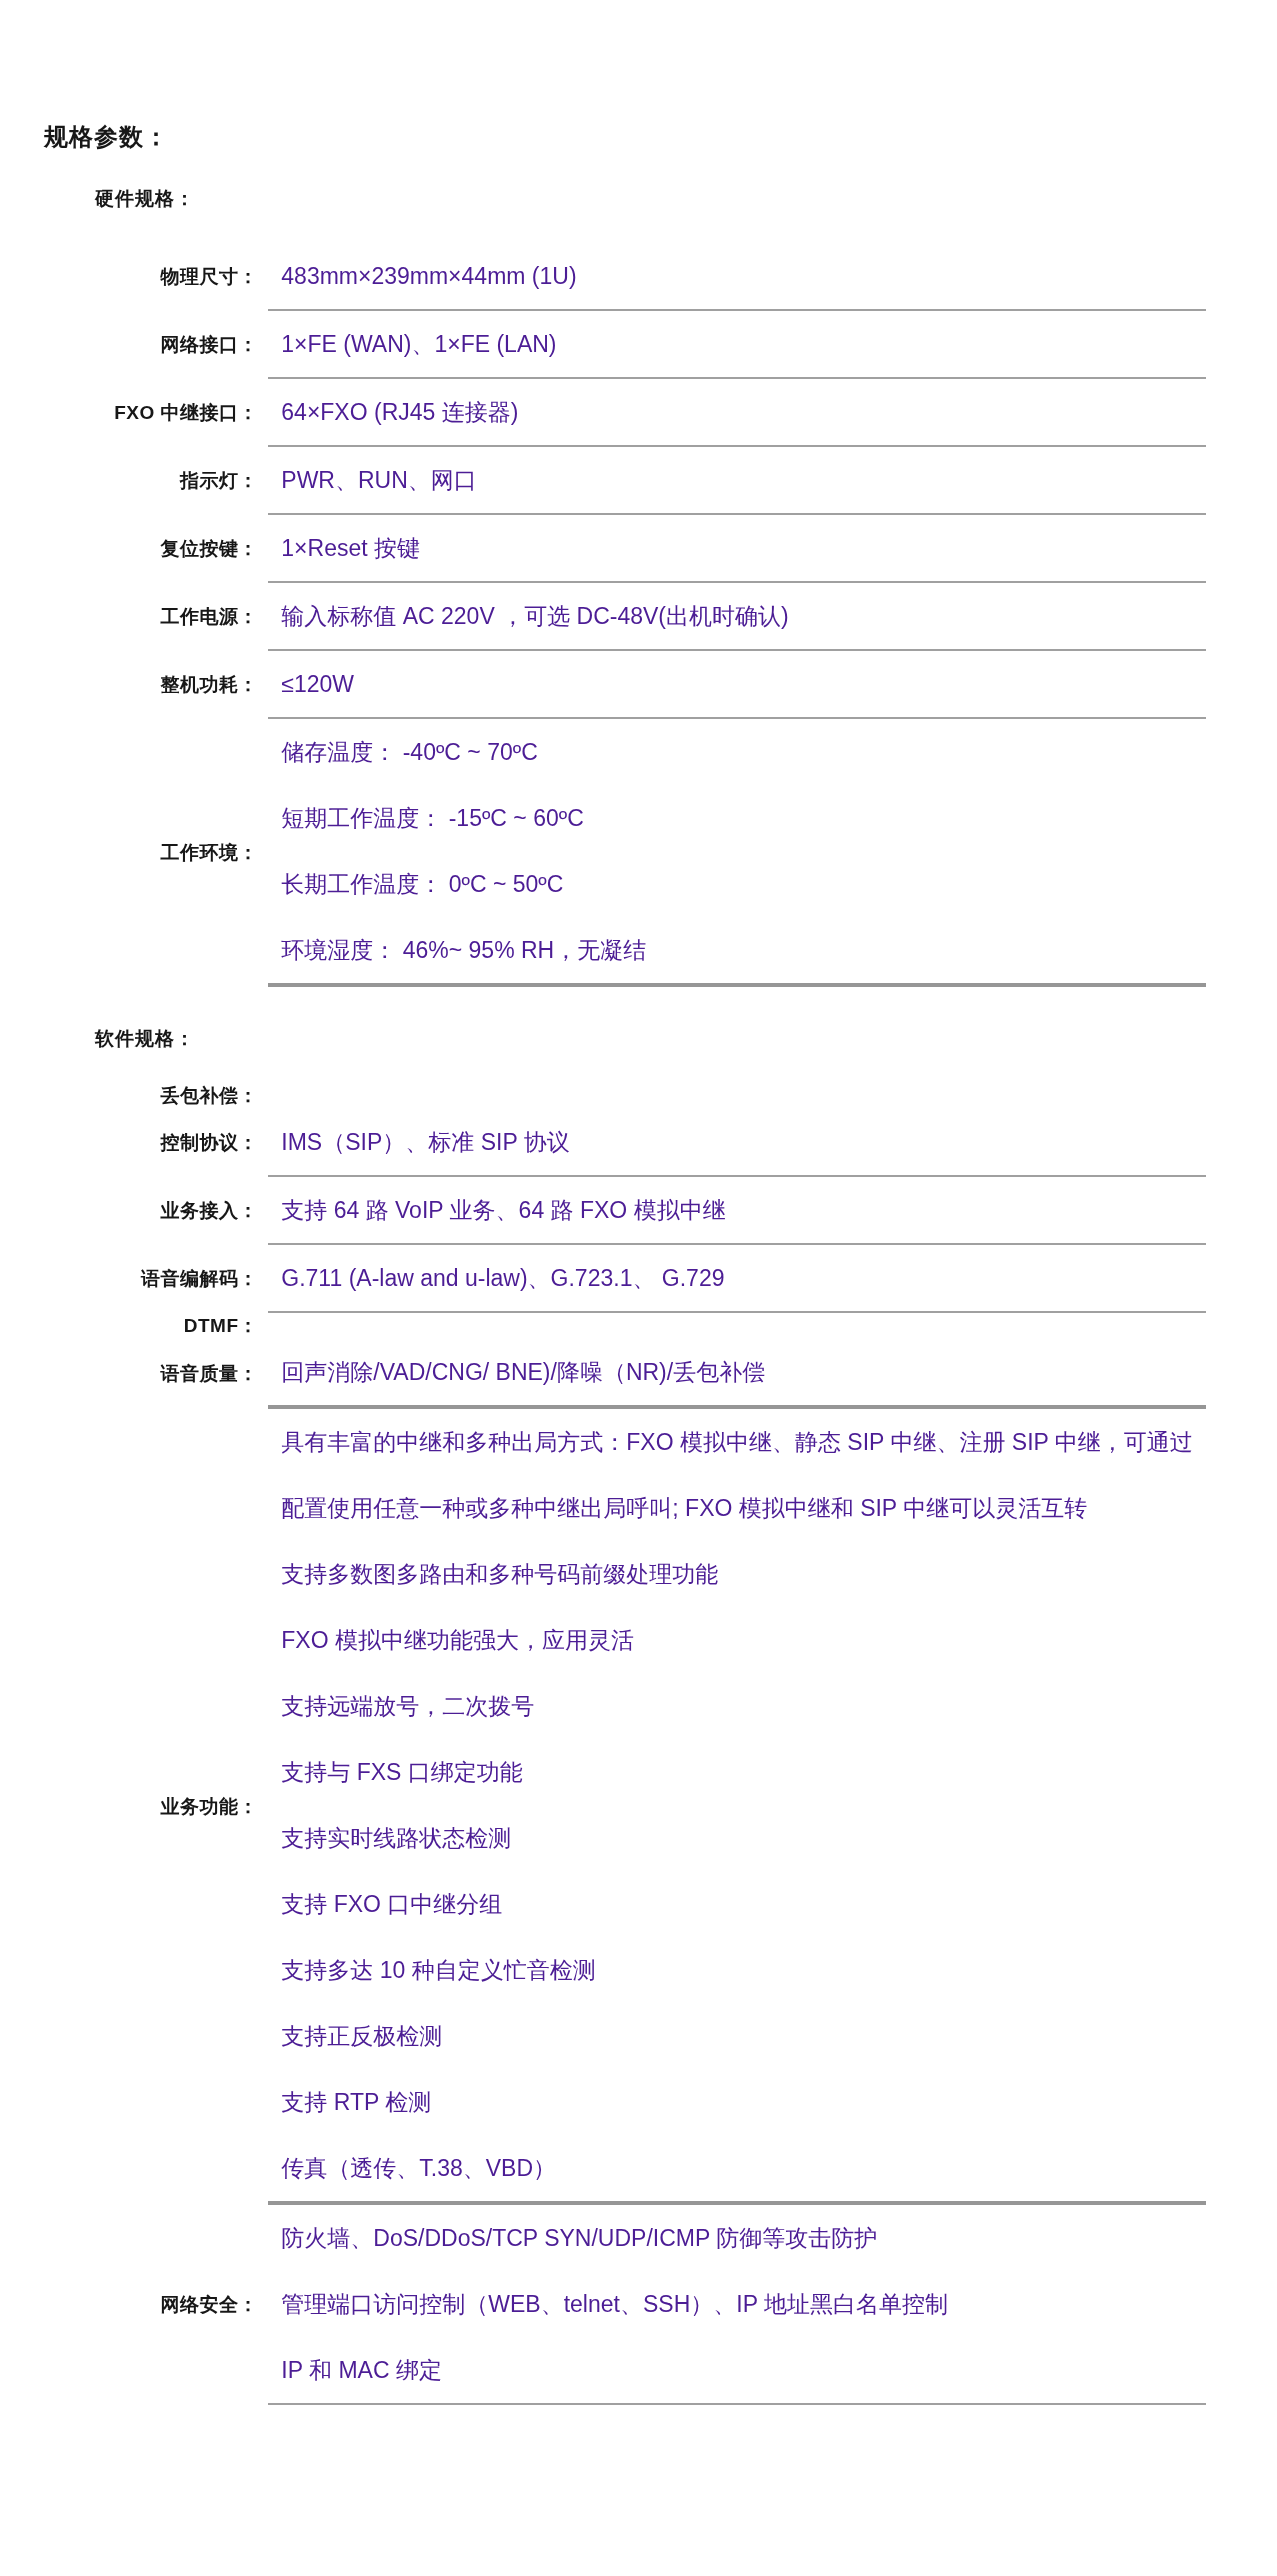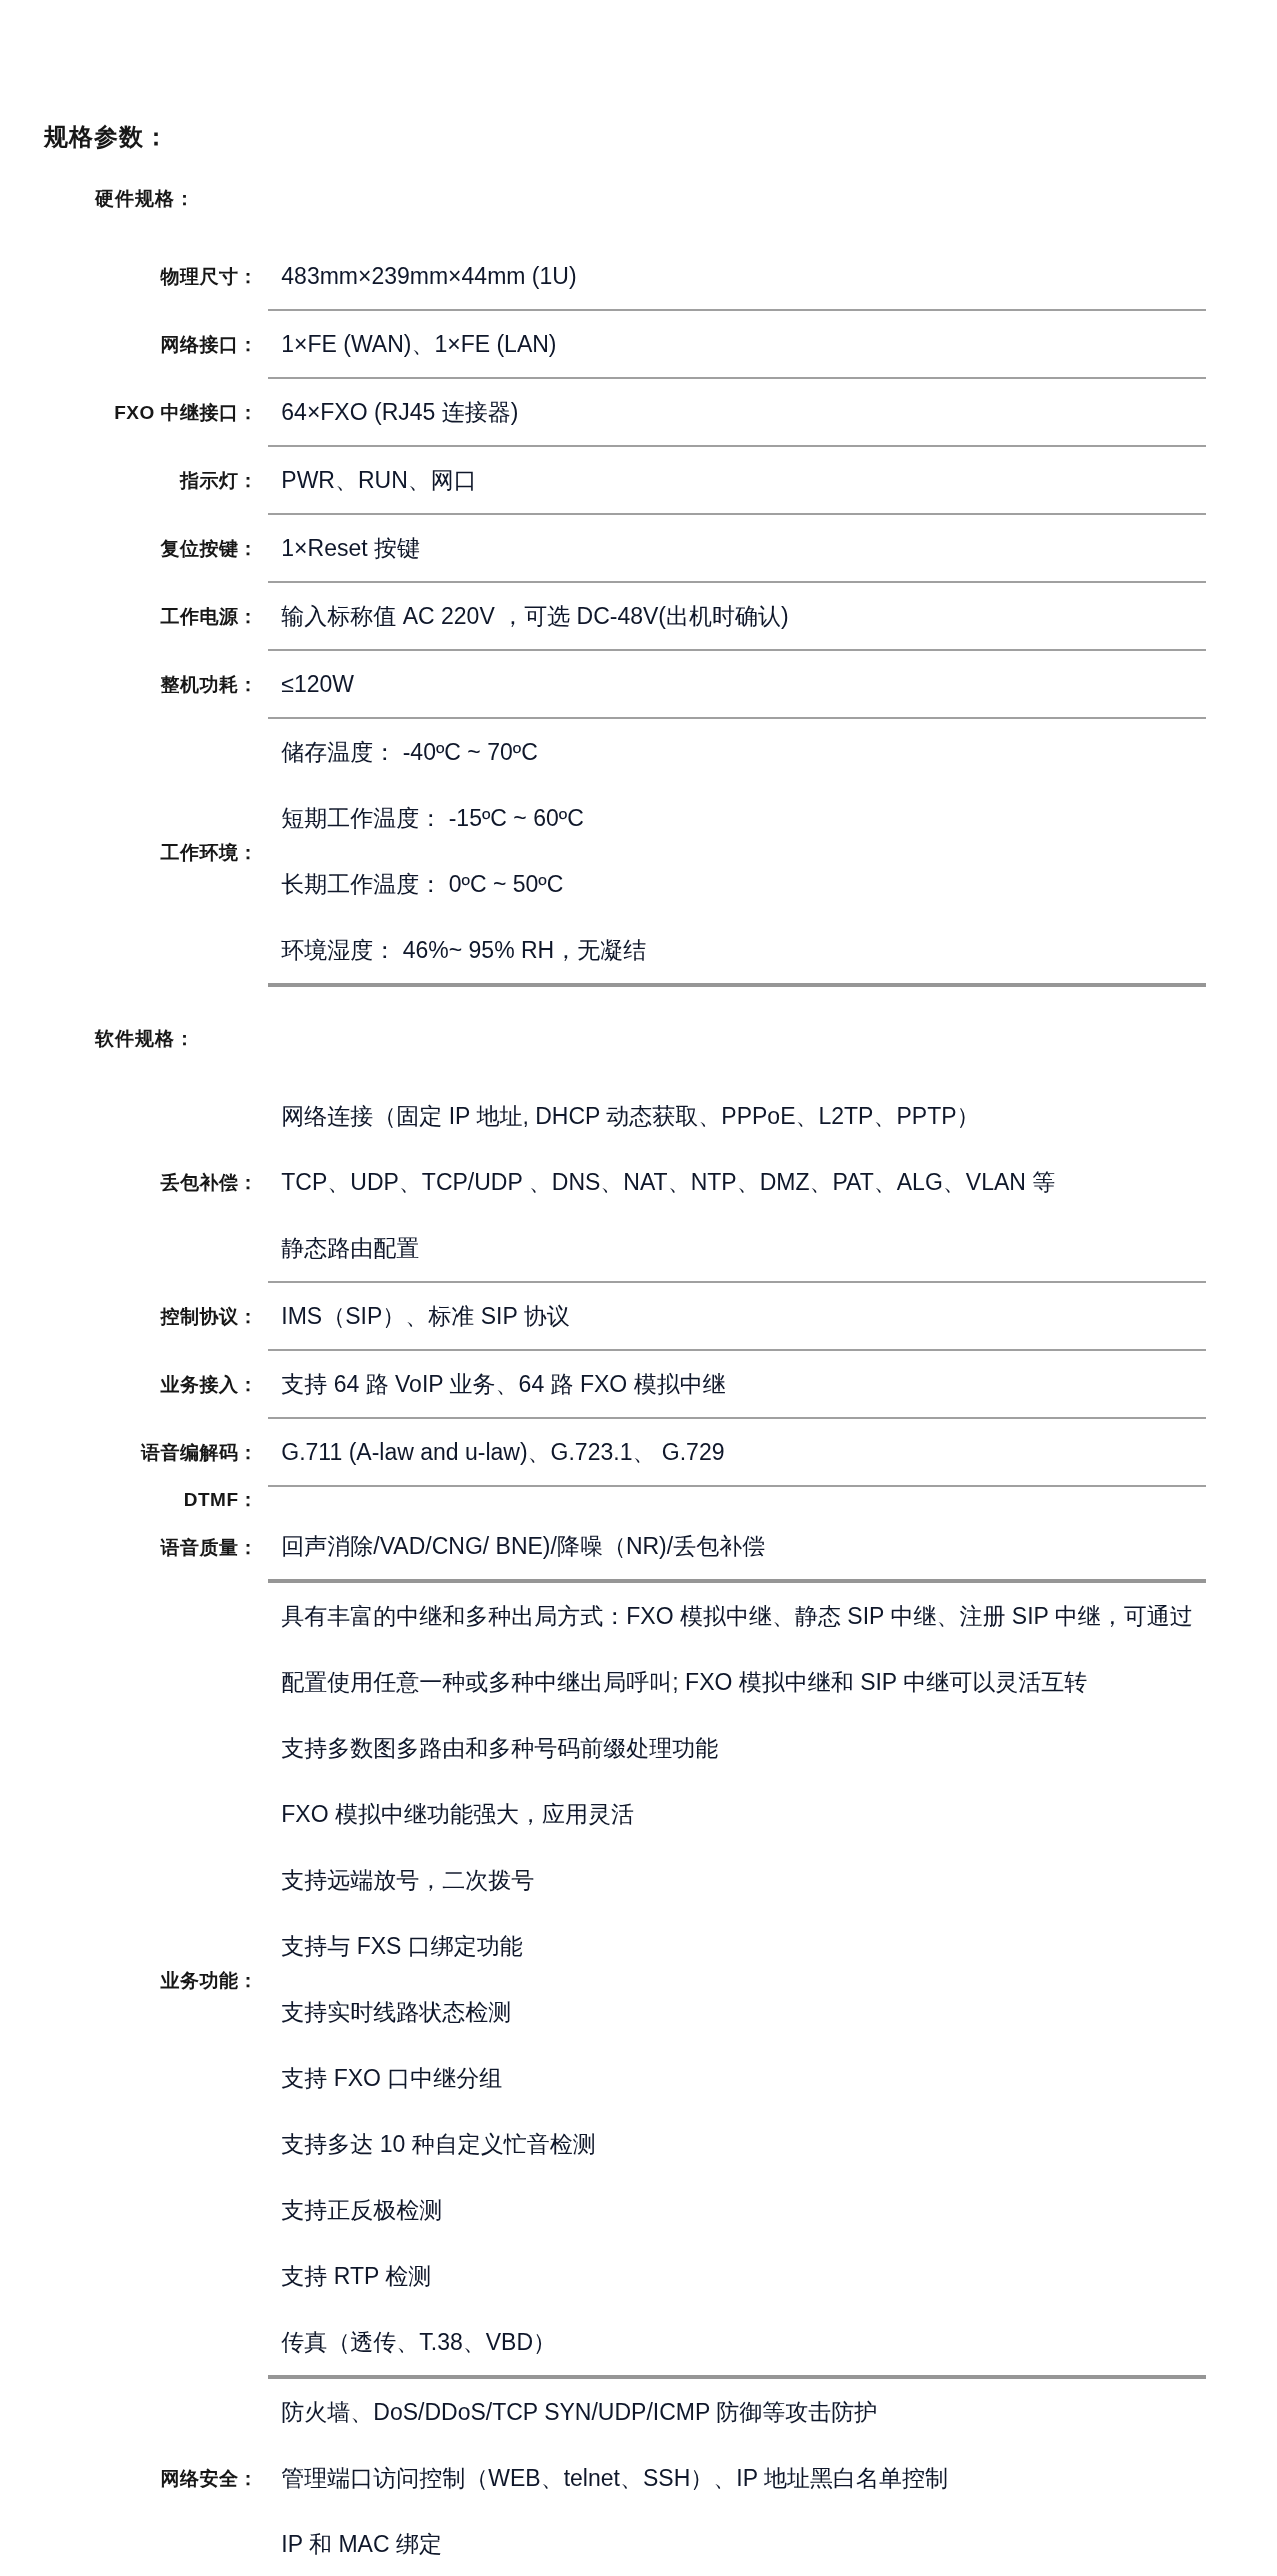--- a/index.html
+++ b/index.html
@@ -59,21 +59,21 @@
   .row-value {
     width: 938px;
     margin-left: 10.3px;
     padding-left: 13px;
     box-sizing: border-box;
     border-bottom: 2.1px solid #a0a0a0;
     display: flex;
     flex-direction: column;
     justify-content: flex-end;
     font-size: 23px;
-    color: #0f172a;
+    color: #4c1d95;
   }
   .spec-row.single .row-value {
     min-height: 68px;
   }
   .spec-row.thick .row-value {
     border-bottom-width: 4.6px;
     border-bottom-color: #969696;
   }
   .value-line {
     line-height: 66px;
@@ -151,25 +151,20 @@
     </div>
 
   </div>
 
   <div class="section-heading">软件规格：</div>
 
   <div class="spec-table">
 
     <div class="spec-row">
       <div class="row-label">丢包补偿：</div>
-      <div class="row-value">
-        <div class="value-line">网络连接（固定 IP 地址, DHCP 动态获取、PPPoE、L2TP、PPTP）</div>
-        <div class="value-line">TCP、UDP、TCP/UDP 、DNS、NAT、NTP、DMZ、PAT、ALG、VLAN 等</div>
-        <div class="value-line">静态路由配置</div>
-      </div>
     </div>
 
     <div class="spec-row single">
       <div class="row-label">控制协议：</div>
       <div class="row-value">
         <div class="value-line">IMS（SIP）、标准 SIP 协议</div>
       </div>
     </div>
 
     <div class="spec-row single">

